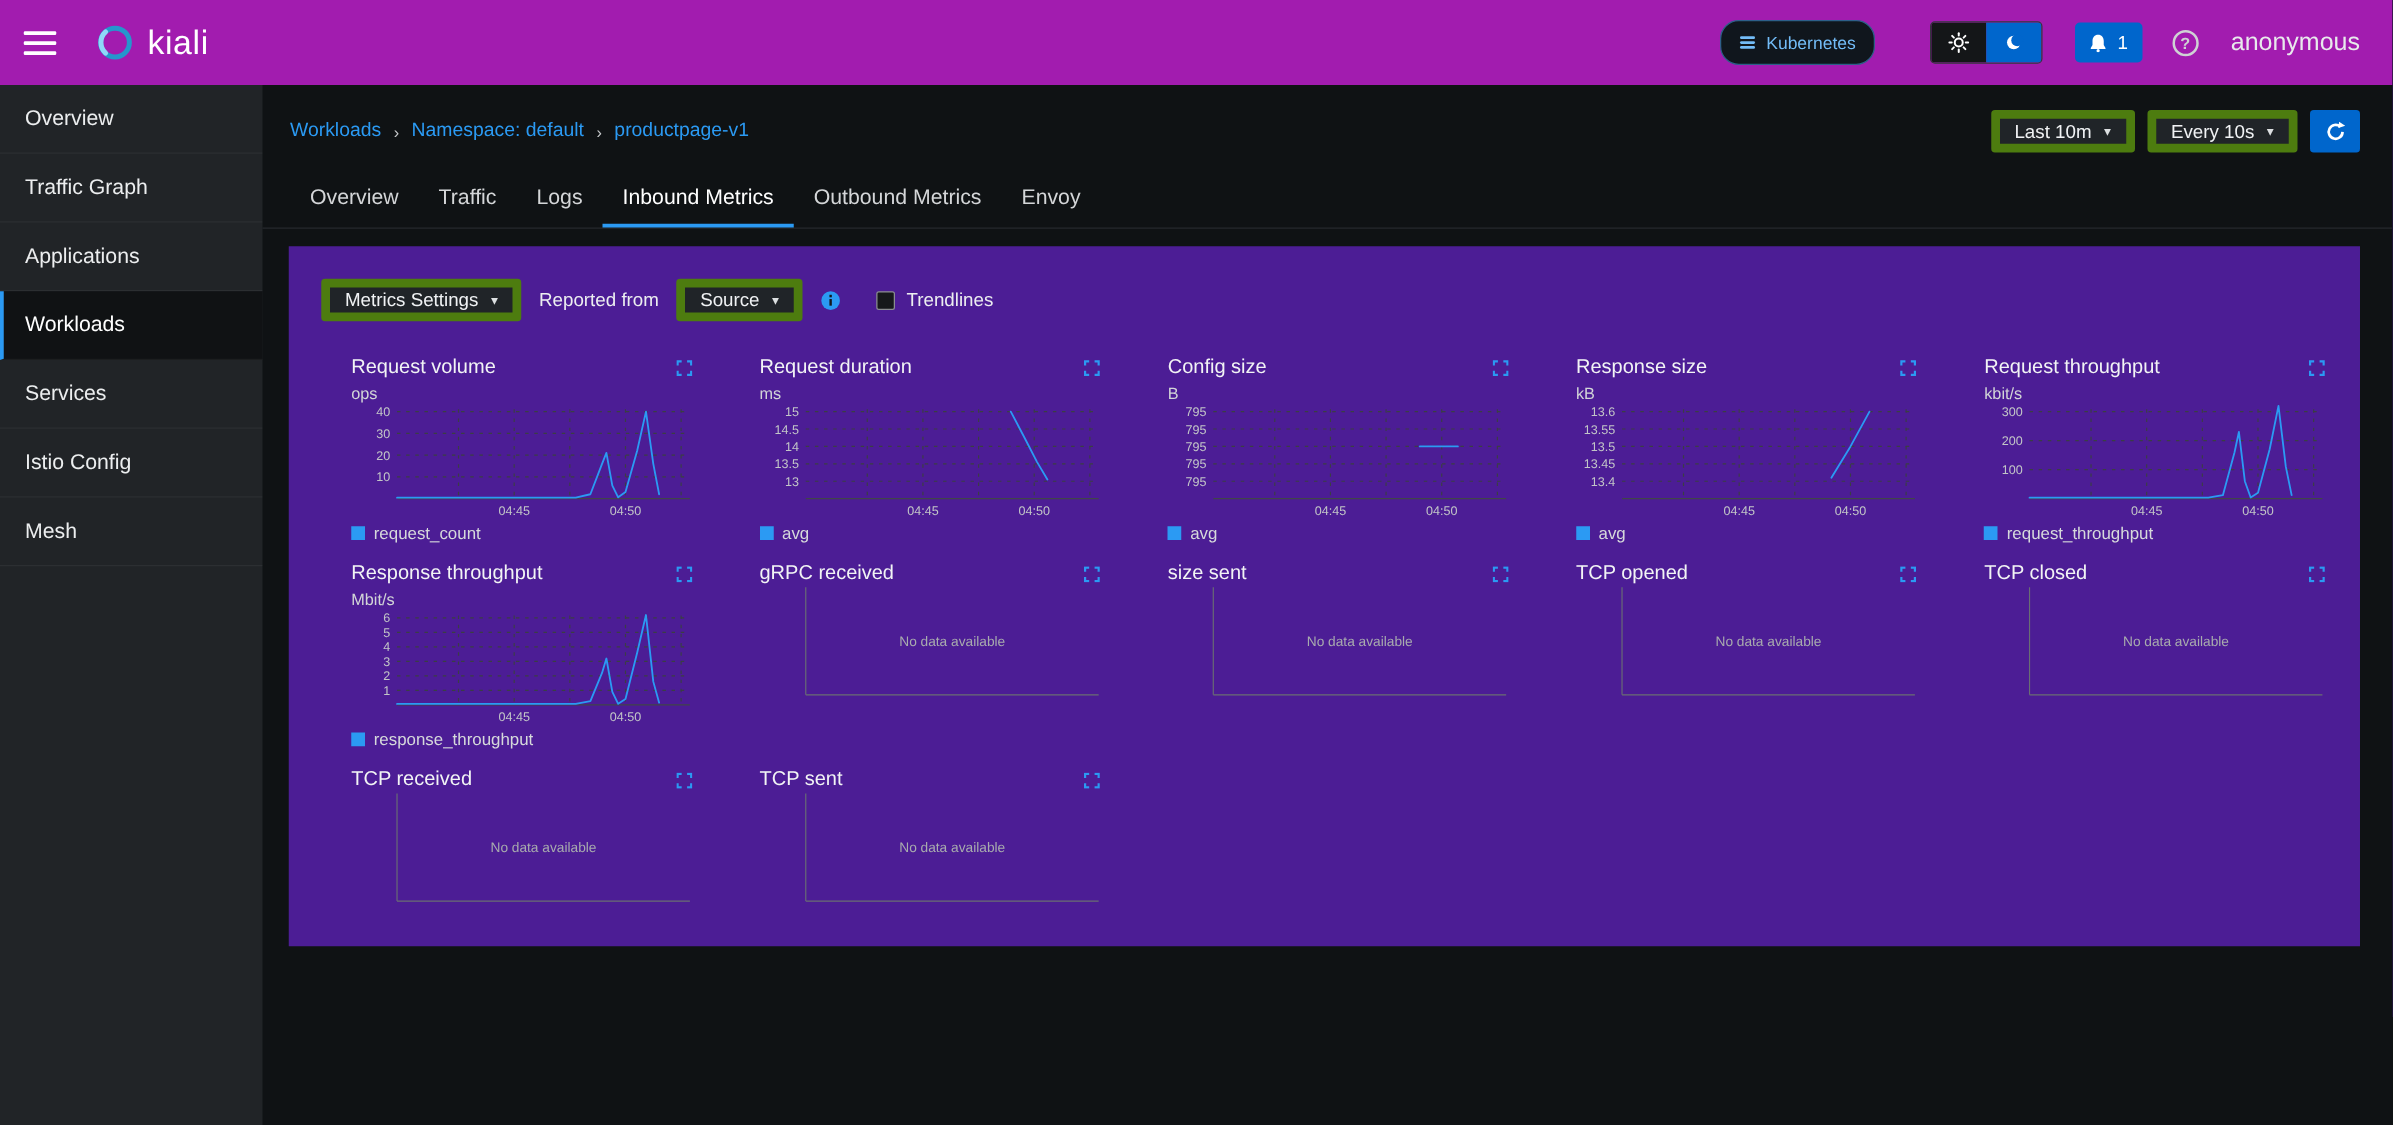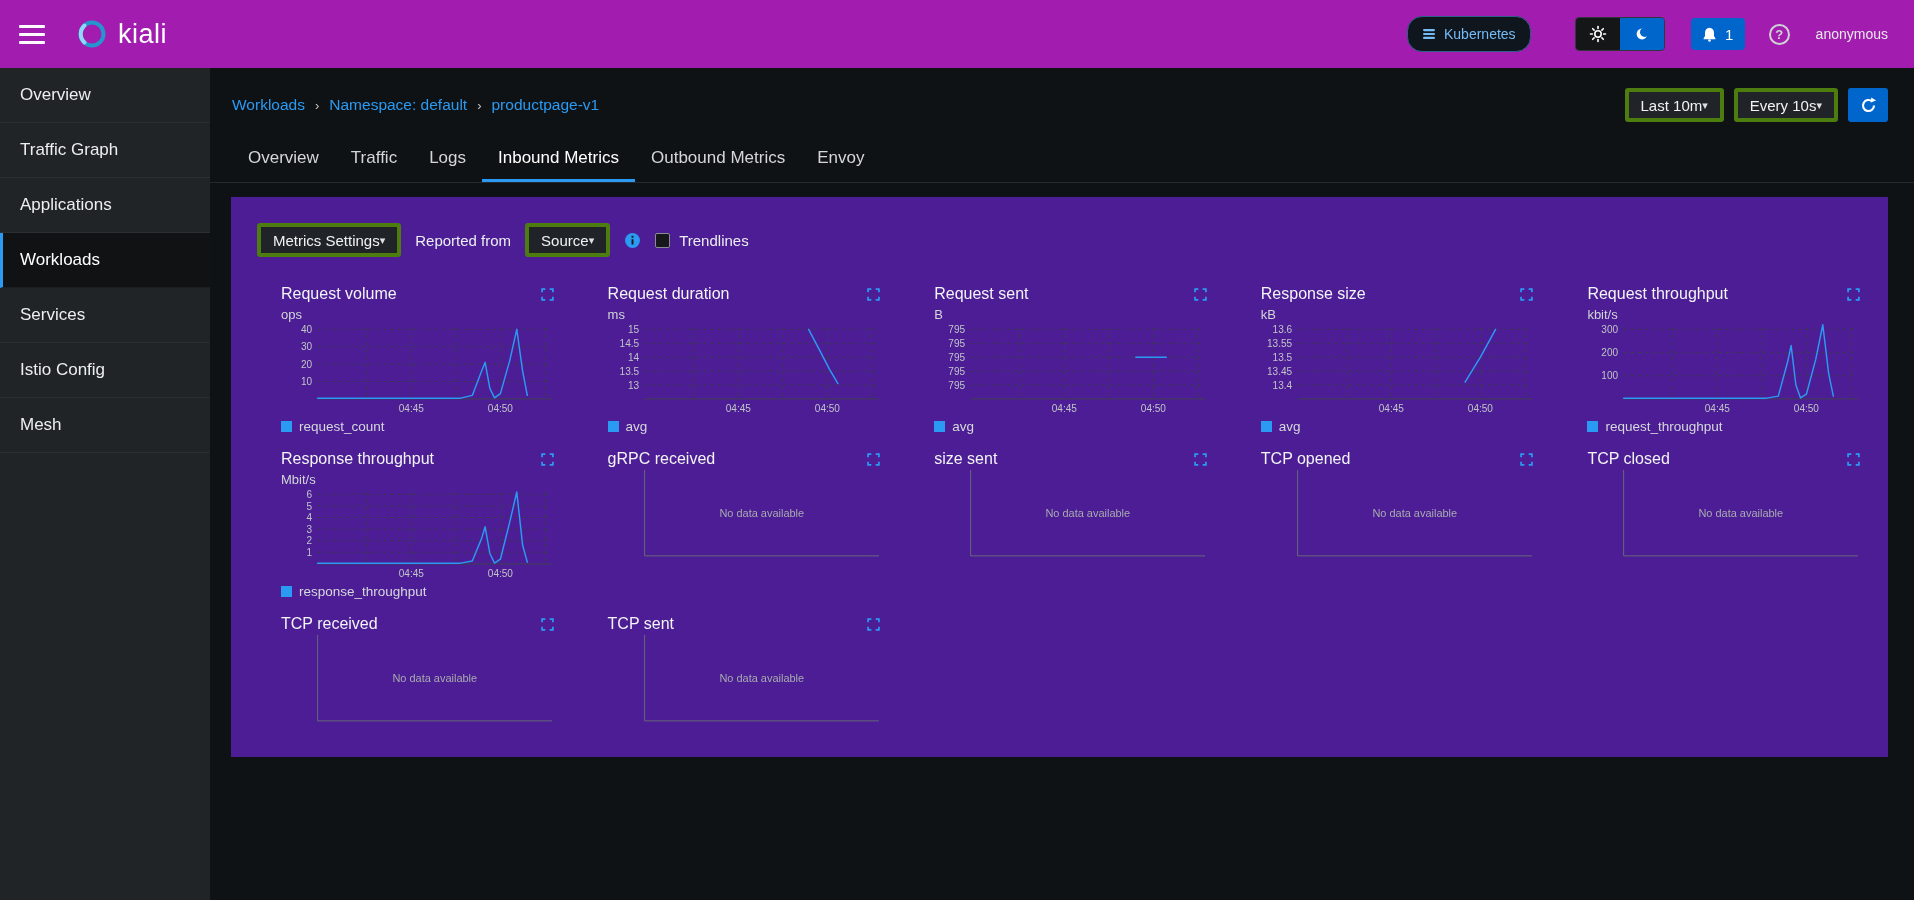--- a/index.html
+++ b/index.html
@@ -17,48 +17,48 @@
   .brand-text{color:#fff;font-size:27px;letter-spacing:.5px}
   .tb-right{display:flex;align-items:center}
   .k8s-badge{display:inline-flex;align-items:center;gap:8px;height:36px;padding:0 14px;border-radius:15px;background:#10161d;border:1px solid #2d5f88;color:#73bcf7;font-size:14px;cursor:pointer}
   .theme-toggle{display:inline-flex;margin-left:44px;border:1px solid #33373c;border-radius:4px;overflow:hidden}
   .theme-btn{width:44px;height:32px;display:flex;align-items:center;justify-content:center;border:none;cursor:pointer}
   .theme-btn.light{background:#141618}
   .theme-btn.dark{background:#0066cc}
   .bell-btn{margin-left:26px;height:32px;min-width:54px;padding:0 11px;background:#0066cc;border:none;border-radius:4px;display:inline-flex;align-items:center;justify-content:center;gap:8px;color:#fff;font-size:15px;cursor:pointer}
   .help-btn{margin-left:24px;background:none;border:none;cursor:pointer;display:flex;align-items:center}
   .q{width:21px;height:21px;border:2px solid #cfd2d4;border-radius:50%;color:#cfd2d4;font-size:13px;font-weight:bold;display:flex;align-items:center;justify-content:center}
-  .user{margin-left:26px;color:#e8eaec;font-size:14px}
+  .user{margin-left:26px;color:#e8eaec;font-size:20px}
 
   
   .shell{display:flex;height:832px}
   .sidebar{width:210px;background:#212427;flex:0 0 auto}
   .side-item{padding:17px 20px;font-size:17px;color:#eceeef;border-bottom:1px solid rgba(255,255,255,.05);cursor:pointer}
   .side-item.active{background:#101214;border-left:3px solid #2b9af3;padding-left:17px;color:#fff}
 
   .main{flex:1;display:flex;flex-direction:column;min-width:0}
   .page-head{display:flex;align-items:center;justify-content:space-between;padding:20px 26px 10px 22px}
   .breadcrumb{display:flex;align-items:center;gap:10px;font-size:15.5px}
   .breadcrumb a{color:#2b9af3;text-decoration:none;cursor:pointer}
   .bc-sep{color:#c6c9cb;font-size:13px}
   .time-toolbar{display:flex;align-items:center;gap:10px}
-  .pf-select{display:inline-flex;align-items:center;background:#202428;border:4px solid #4d7c0f;border-radius:3px;color:#f0f2f4;font-size:15px;height:34px;padding:0 12px;cursor:pointer}
+  .pf-select{display:inline-flex;align-items:center;gap:10px;background:#202428;border:7px solid #4d7c0f;border-radius:3px;color:#f0f2f4;font-size:15px;height:34px;padding:0 12px;cursor:pointer}
   .caret{font-size:11px;color:#dcdfe1}
   .refresh-btn{width:40px;height:34px;background:#0066cc;border:none;border-radius:3px;display:flex;align-items:center;justify-content:center;cursor:pointer}
 
   .tabs{display:flex;padding:6px 26px 0 22px;border-bottom:1px solid #26292d}
   .tab{background:none;border:none;border-bottom:3px solid transparent;color:#d4d6d8;font-size:17px;padding:10px 16px 11px;cursor:pointer}
   .tab.active{color:#fff;border-bottom-color:#2b9af3}
 
   
   .panel{margin:14px 26px 0 21px;background:#4c1d95;padding:26px 26px 28px;flex:0 0 auto}
   .controls{display:flex;align-items:center;gap:14px}
   .ctl-label{font-size:15px;color:#eceef0;margin-left:0}
   .info-icon{display:inline-flex;align-items:center;cursor:pointer}
-  .checkbox{display:flex;align-items:center;gap:9px;cursor:pointer}
+  .checkbox{display:flex;align-items:center;gap:9px;margin-left:14px;cursor:pointer}
   .checkbox .box{width:15px;height:15px;border:1px solid #8a8d90;background:#16181b;border-radius:2px}
   .checkbox .lbl{font-size:15px;color:#eceef0}
 
   .charts-grid{margin:28px 0 0 24px;display:grid;grid-template-columns:repeat(5,1fr);column-gap:52px;row-gap:16px}
   .chart{min-width:0}
   .chart-head{display:flex;align-items:center;justify-content:space-between}
   .chart-title{font-size:16px;color:#f2f4f5}
   .expand{background:none;border:none;padding:2px;cursor:pointer;line-height:0}
   .chart-unit{font-size:13px;color:#d2d5d7;margin-top:4px}
   .chart-svg{display:block;width:100%;height:auto}
@@ -273,21 +273,21 @@
               <text x="239.68" y="98" text-anchor="middle" fill="#c2c5c7" font-size="11">04:50</text>
               <polyline points="219.2,8.0 232.0,32.3 242.2,52.1 251.2,67.3" fill="none" stroke="#2b9af3" stroke-width="1.6" stroke-linejoin="round" stroke-linecap="round"></polyline>
             </svg>
             <div class="legend">
               <span class="swatch"></span>
               <span class="legend-label">avg</span>
             </div>
           </div>
           <div class="chart">
             <div class="chart-head">
-              <span class="chart-title">Request sent</span>
+              <span class="chart-title">Config size</span>
               <button class="expand"><svg viewBox="0 0 12 12" width="13" height="13">
                   <path d="M1 4V1h3" fill="none" stroke="#2b9af3" stroke-width="1.6"></path>
                   <path d="M8 1h3v3" fill="none" stroke="#2b9af3" stroke-width="1.6"></path>
                   <path d="M11 8v3H8" fill="none" stroke="#2b9af3" stroke-width="1.6"></path>
                   <path d="M4 11H1V8" fill="none" stroke="#2b9af3" stroke-width="1.6"></path>
                 </svg></button>
             </div>
             <div class="chart-unit">B</div>
             <svg viewBox="0 0 300 104" class="chart-svg">
               <text x="34" y="12" text-anchor="end" fill="#c2c5c7" font-size="11">795</text>

